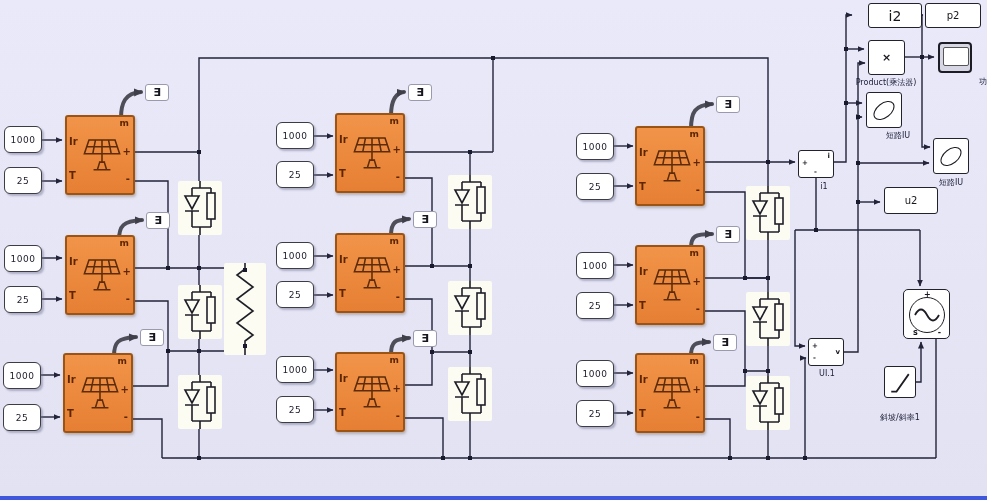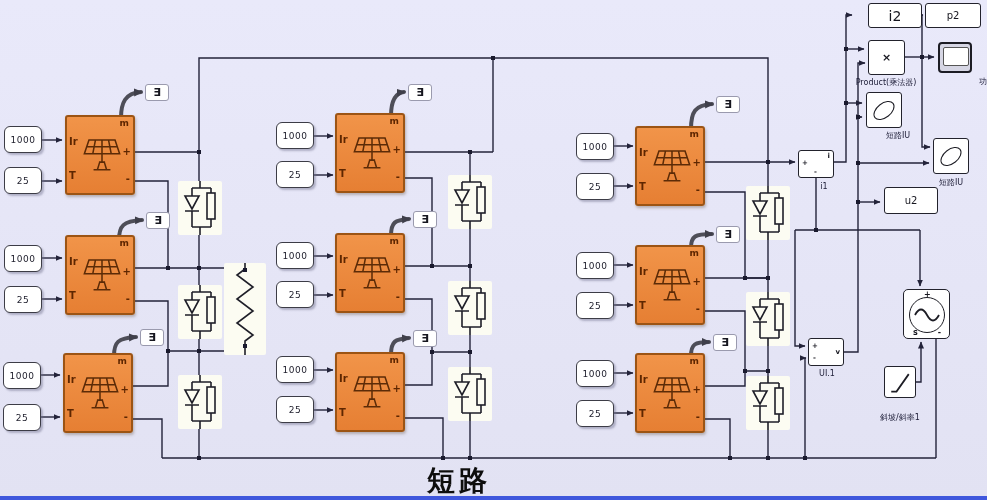--- a/index.html
+++ b/index.html
@@ -376,16 +376,15 @@
   </div>
 </div>
 
 <div class="blk wrect" style="left:884px;top:366px;width:32px;height:32px">
   <svg width="28" height="28" viewBox="0 0 32 32">
         <path d="M6,27H12L26,7" stroke="#1c1c24" stroke-width="2" fill="none"></path>
       </svg>
 </div>
 <div class="lbl" style="left:866px;top:412px;width:68px">斜坡/斜率1</div>
 
-<div id="title">短路</div>
 <div id="progress" style="background: rgb(63, 87, 221);"></div>
 
 </div>
 
 </body></html>

